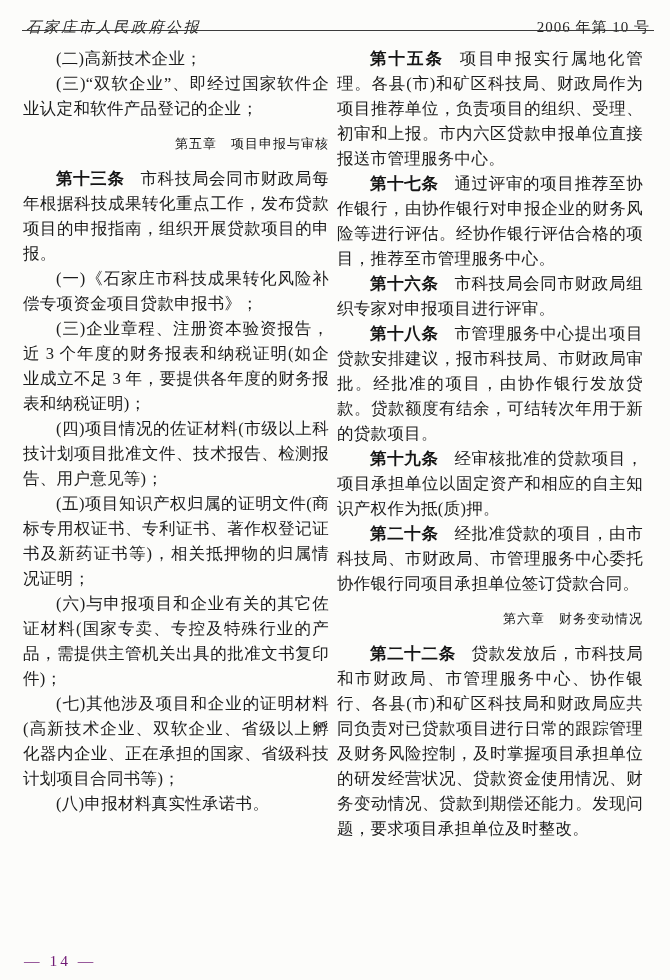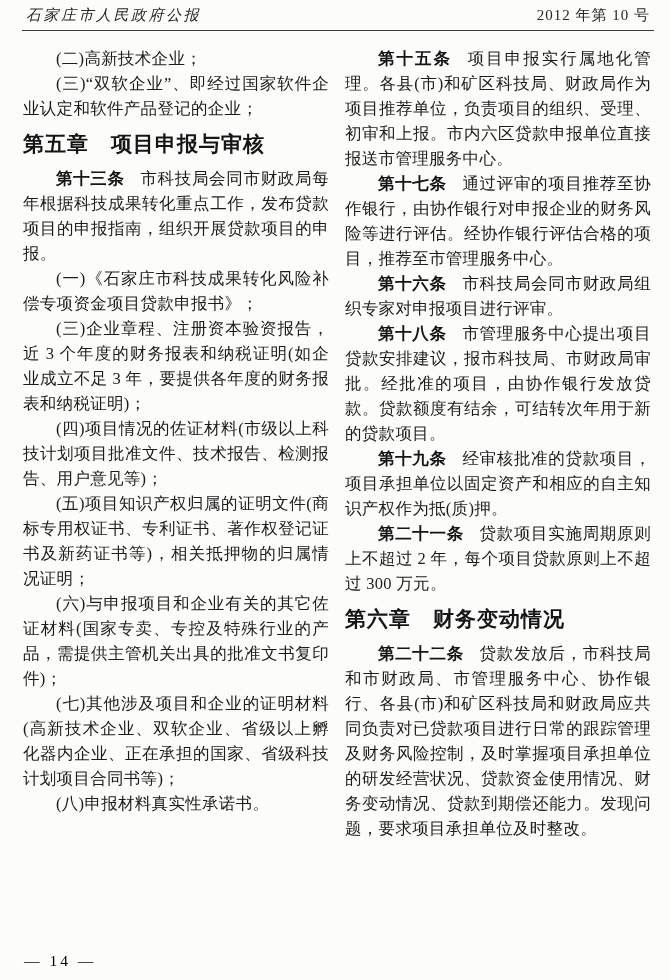--- a/index.html
+++ b/index.html
@@ -20,82 +20,83 @@
     top: 6px; left: 26px; right: 20px;
     display: flex;
     justify-content: space-between;
     align-items: baseline;
     font-size: 15px;
   }
   .journal-title {
     font-style: italic;
     letter-spacing: 2.5px;
     color: #262626;
+    margin-top: 12px;
   }
   .issue-number {
     letter-spacing: 1px;
     color: #262626;
   }
   .header-rule {
     position: absolute;
     top: 30px; left: 22px; right: 16px;
     height: 0;
     border-top: 1.8px solid #3c3c3c;
   }
   .columns {
     position: absolute;
     top: 46px; left: 23px;
     width: 629px;
     display: flex;
-    gap: 16px;
+    gap: 8px;
   }
   .col { width: 306px; }
   p.para {
     margin: 0;
     font-size: 16.5px;
     line-height: 25px;
     text-align: justify;
     text-justify: inter-ideograph;
     text-indent: 2em;
     letter-spacing: 0.3px;
   }
   p.heading {
     margin: 10px 0 10px 0;
-    text-align: left;
+    text-align: right;
     text-indent: 0;
-    font-size: 21px;
+    font-size: 13px;
     line-height: 25px;
-    font-weight: bold;
+    font-weight: normal;
     font-family: "Liberation Sans", sans-serif;
     letter-spacing: 1px;
     color: #151515;
   }
   b.art {
     font-family: "Liberation Sans", sans-serif;
     font-weight: bold;
     margin-right: 0.95em;
     color: #151515;
   }
   .footer {
     position: absolute;
     left: 24px; bottom: 10px;
     font-size: 15.5px;
     letter-spacing: 3px;
-    color: #000000;
+    color: #701a75;
     text-align: right;
   }
 </style>
 </head>
 <body>
 
 <div class="page">
 
   <div class="header">
     <span class="journal-title">石家庄市人民政府公报</span>
-    <span class="issue-number">2012 年第 10 号</span>
+    <span class="issue-number">2006 年第 10 号</span>
   </div>
 
   <div class="header-rule"></div>
 
   <div class="columns">
     <div class="col" id="col-left">
         <p class="para">(二)高新技术企业；</p>
         <p class="para">(三)“双软企业”、即经过国家软件企业认定和软件产品登记的企业；</p>
         <p class="heading">第五章　项目申报与审核</p>
         <p class="para"><b class="art">第十三条</b>市科技局会同市财政局每年根据科技成果转化重点工作，发布贷款项目的申报指南，组织开展贷款项目的申报。</p>
@@ -106,21 +107,21 @@
         <p class="para">(六)与申报项目和企业有关的其它佐证材料(国家专卖、专控及特殊行业的产品，需提供主管机关出具的批准文书复印件)；</p>
         <p class="para">(七)其他涉及项目和企业的证明材料(高新技术企业、双软企业、省级以上孵化器内企业、正在承担的国家、省级科技计划项目合同书等)；</p>
         <p class="para">(八)申报材料真实性承诺书。</p>
       </div>
     <div class="col" id="col-right">
         <p class="para"><b class="art">第十五条</b>项目申报实行属地化管理。各县(市)和矿区科技局、财政局作为项目推荐单位，负责项目的组织、受理、初审和上报。市内六区贷款申报单位直接报送市管理服务中心。</p>
         <p class="para"><b class="art">第十七条</b>通过评审的项目推荐至协作银行，由协作银行对申报企业的财务风险等进行评估。经协作银行评估合格的项目，推荐至市管理服务中心。</p>
         <p class="para"><b class="art">第十六条</b>市科技局会同市财政局组织专家对申报项目进行评审。</p>
         <p class="para"><b class="art">第十八条</b>市管理服务中心提出项目贷款安排建议，报市科技局、市财政局审批。经批准的项目，由协作银行发放贷款。贷款额度有结余，可结转次年用于新的贷款项目。</p>
         <p class="para"><b class="art">第十九条</b>经审核批准的贷款项目，项目承担单位以固定资产和相应的自主知识产权作为抵(质)押。</p>
-        <p class="para"><b class="art">第二十一条</b>贷款项目实施周期原则上不超过 2 年，每个项目贷款原则上不超过 300 万元。</p>
+        <p class="para"><b class="art">第二十条</b>经批准贷款的项目，由市科技局、市财政局、市管理服务中心委托协作银行同项目承担单位签订贷款合同。</p>
         <p class="heading">第六章　财务变动情况</p>
         <p class="para"><b class="art">第二十二条</b>贷款发放后，市科技局和市财政局、市管理服务中心、协作银行、各县(市)和矿区科技局和财政局应共同负责对已贷款项目进行日常的跟踪管理及财务风险控制，及时掌握项目承担单位的研发经营状况、贷款资金使用情况、财务变动情况、贷款到期偿还能力。发现问题，要求项目承担单位及时整改。</p>
       </div>
   </div>
 
   <div class="footer">— 14 —</div>
 
 </div>
 
 </body></html>

